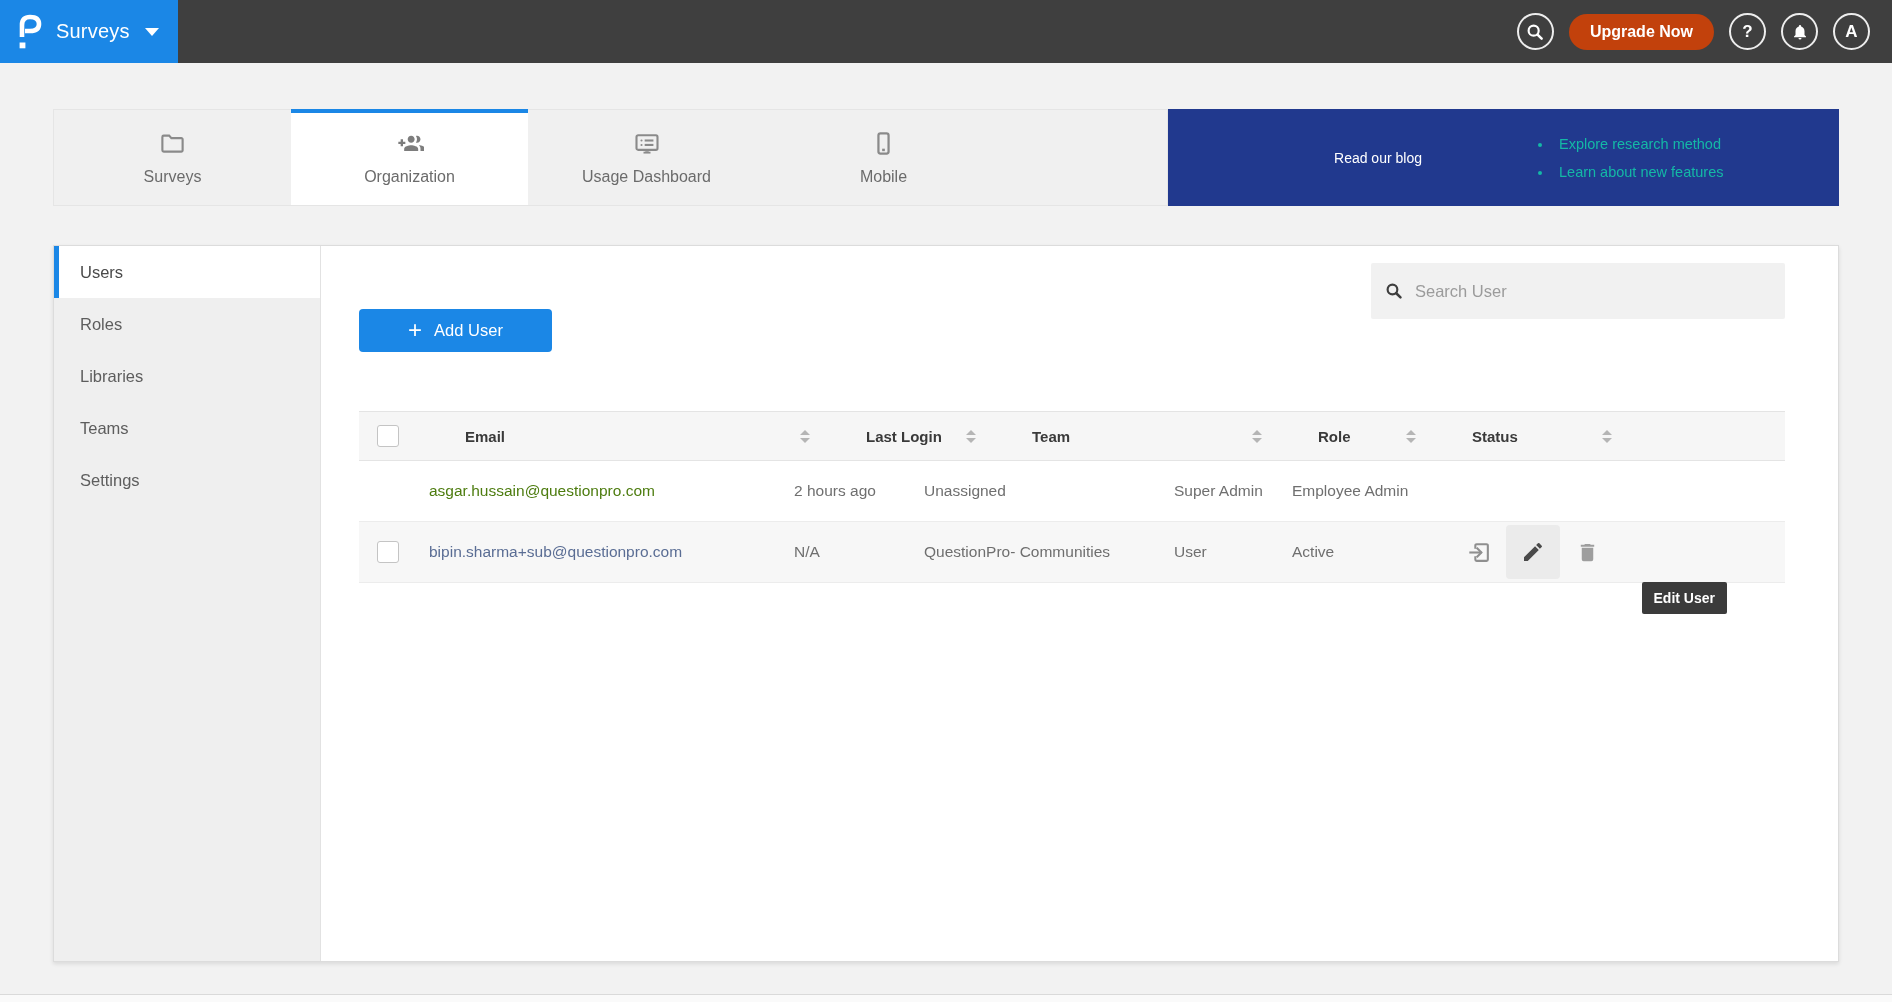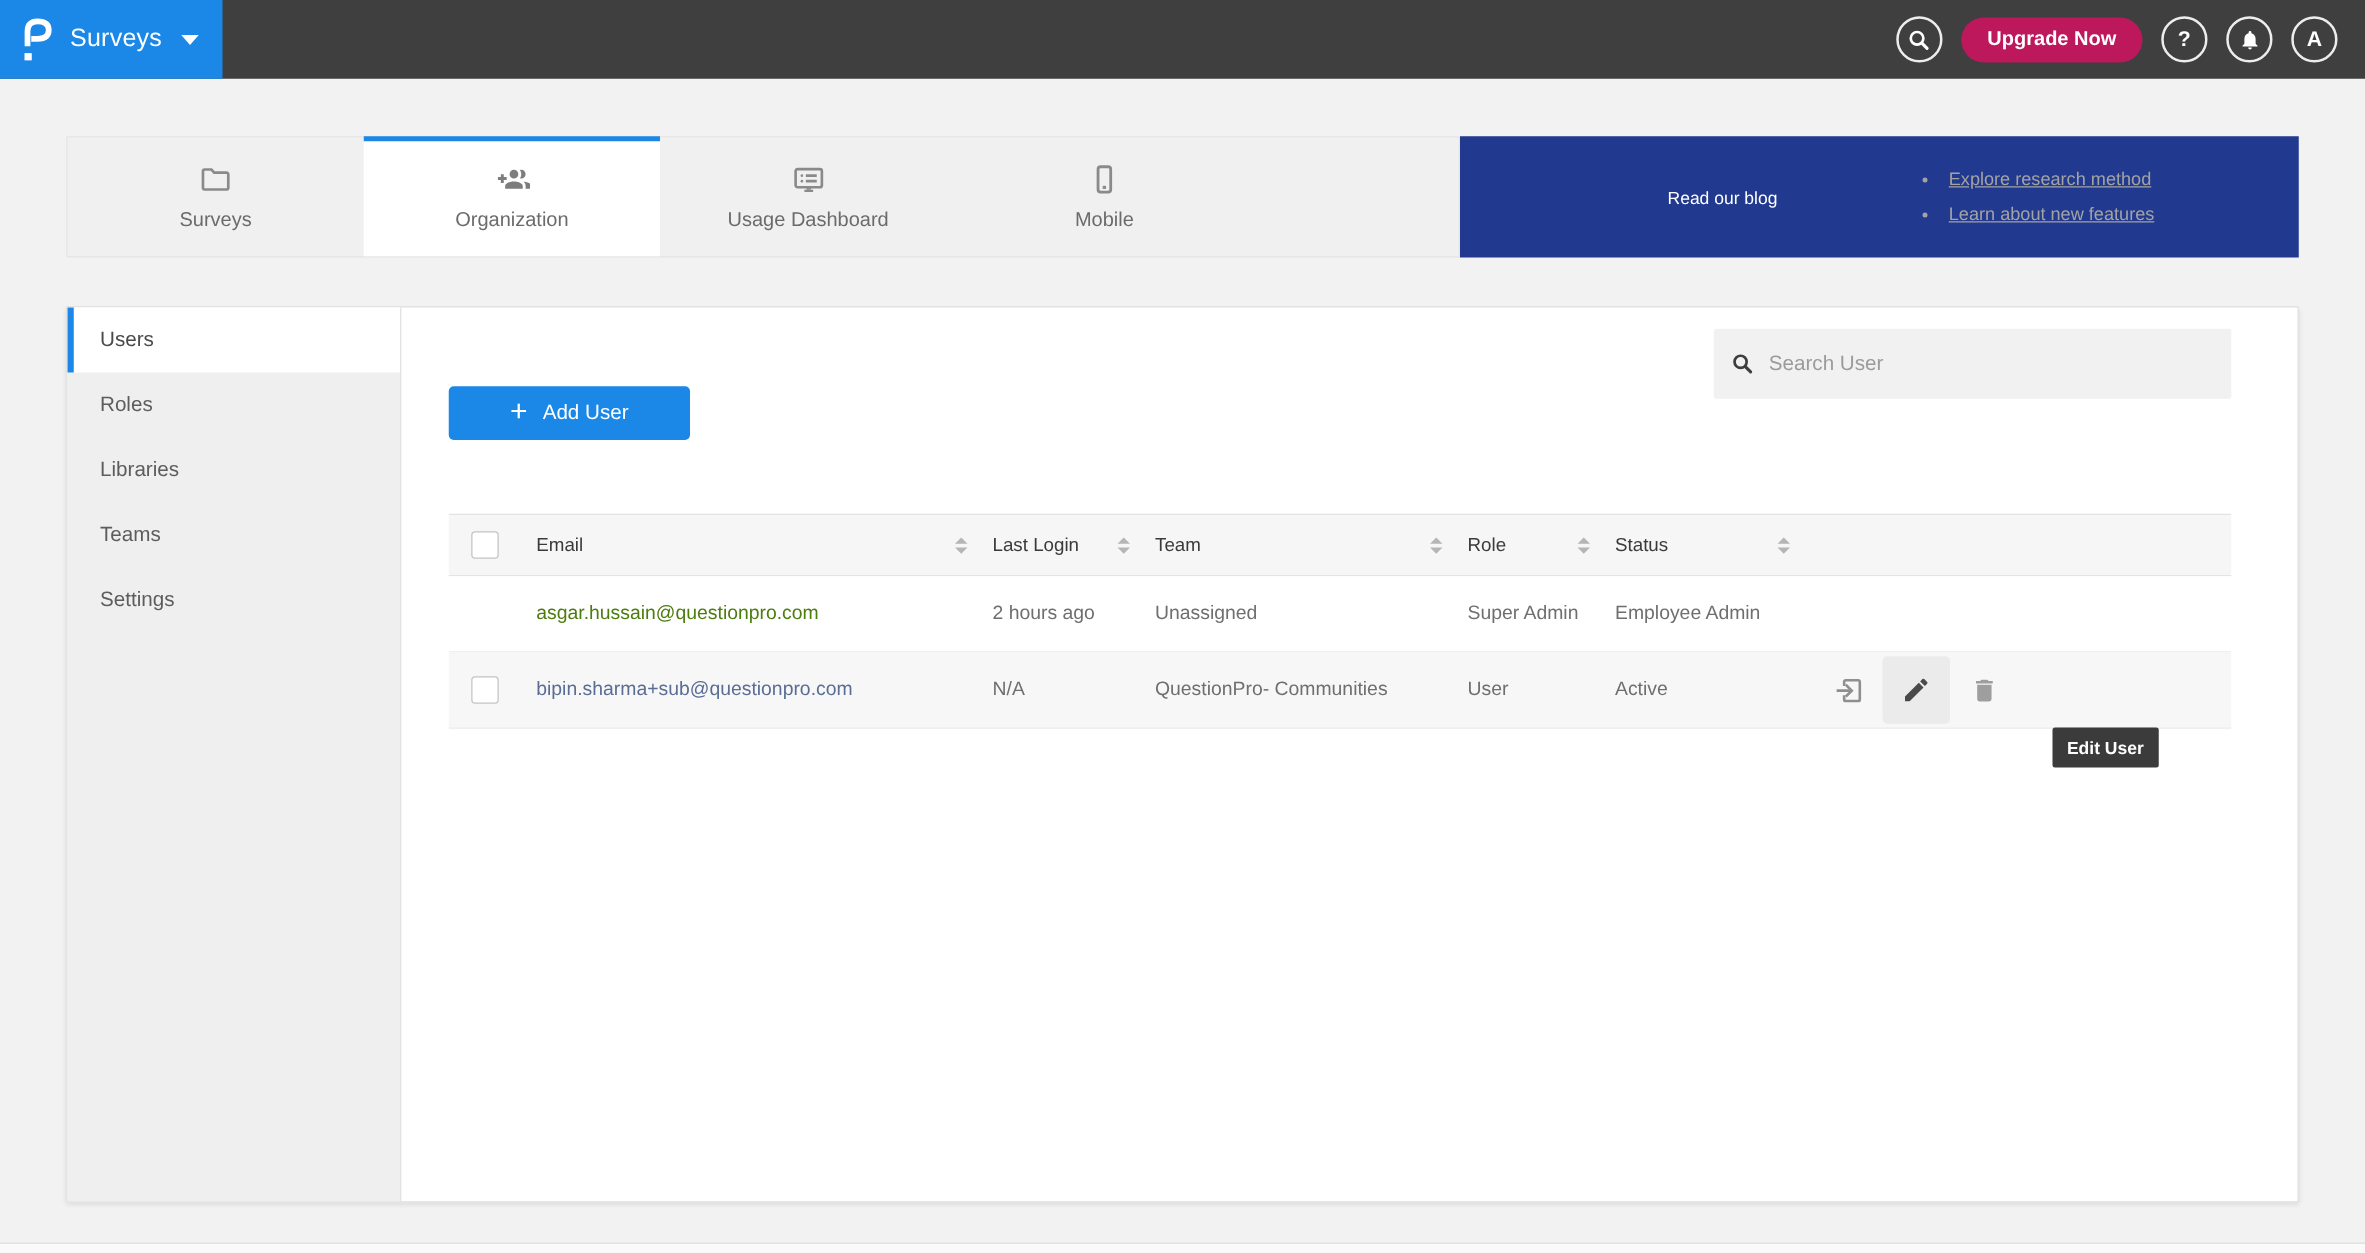--- a/index.html
+++ b/index.html
@@ -11,55 +11,55 @@
   }
   .app{width:1892px;height:1002px;position:relative;}
 
   
   .topbar{height:63px;background:#3f3f3f;display:flex;align-items:center;}
   .brand{width:178px;height:63px;background:#1b87e6;display:flex;align-items:center;padding-left:16px;box-sizing:border-box;gap:13px;cursor:pointer;}
   .brand-label{color:#fff;font-size:20px;letter-spacing:.2px;}
   .caret{width:0;height:0;border-left:7px solid transparent;border-right:7px solid transparent;border-top:8px solid #fff;margin-left:2px;}
   .topbar-right{margin-left:auto;display:flex;align-items:center;gap:15px;padding-right:22px;}
   .tb-circle{width:37px;height:37px;border:2px solid #ededed;border-radius:50%;display:flex;align-items:center;justify-content:center;color:#fff;font-weight:bold;font-size:17px;cursor:pointer;background:transparent;box-sizing:border-box;}
-  .upgrade{height:36px;border-radius:18px;background:#be185d;color:#fff;font-weight:bold;font-size:16px;display:flex;align-items:center;padding:4px 21px;cursor:pointer;border:none;}
+  .upgrade{height:36px;border-radius:18px;background:#c2410c;color:#fff;font-weight:bold;font-size:16px;display:flex;align-items:center;padding:4px 21px;cursor:pointer;border:none;}
 
   
   .page{padding:0 53px;}
   .tabbar{margin-top:46px;display:flex;height:97px;}
   .tabstrip{width:1115px;background:#f0f0f0;border:1px solid #e5e5e5;box-sizing:border-box;display:flex;}
   .tab{width:237px;display:flex;flex-direction:column;align-items:center;justify-content:center;gap:10px;cursor:pointer;position:relative;color:#6b6b6b;}
   .tab .tab-label{font-size:16px;}
   .tab.active{background:#fff;}
   .tab.active::before{content:"";position:absolute;top:-1px;left:0;right:0;height:4px;background:#1b87e6;}
   .tab-ico{width:28px;height:28px;display:flex;align-items:center;justify-content:center;}
   .blog{flex:1;background:#21398e;display:flex;align-items:center;cursor:pointer;}
   .blog-title{color:#fff;font-size:14px;margin-left:95px;width:230px;text-align:center;}
-  .blog ul{color:#a3a3a3;margin:0 0 0 40px;padding-left:20px;font-size:14.5px;line-height:28px;text-decoration:underline;}
+  .blog ul{color:#14b8a6;margin:0 0 0 40px;padding-left:20px;font-size:14.5px;line-height:28px;}
   .blog li{padding-left:6px;}
 
   
   .card{margin-top:39px;height:717px;background:#fff;border:1px solid #dcdcdc;box-shadow:0 2px 4px rgba(0,0,0,.10);display:flex;box-sizing:border-box;}
   .sidebar{width:266px;background:#efefef;border-right:1px solid #e2e2e2;flex-shrink:0;}
   .side-item{height:52px;display:flex;align-items:center;padding-left:21px;border-left:5px solid transparent;font-size:16.5px;color:#5d5d5d;cursor:pointer;box-sizing:border-box;}
   .side-item.active{background:#fff;border-left-color:#1b87e6;color:#4a4a4a;}
   .main{flex:1;position:relative;}
 
   .search-row{height:57px;position:relative;}
   .search-box{position:absolute;top:17px;right:53px;width:414px;height:56px;background:#f1f1f1;border-radius:2px;display:flex;align-items:center;padding:0 14px;box-sizing:border-box;gap:10px;}
   .search-box input{flex:1;border:none;background:transparent;outline:none;font-size:16.5px;color:#444;font-family:"Liberation Sans", sans-serif;}
   .search-box input::placeholder{color:#9b9b9b;}
 
   .add-user{margin:6px 0 0 38px;width:193px;height:43px;background:#1b87e6;border:none;border-radius:4px;color:#fff;font-size:16.5px;display:flex;align-items:center;justify-content:center;gap:12px;cursor:pointer;font-family:"Liberation Sans", sans-serif;}
   .plus{font-size:24px;font-weight:normal;line-height:1;margin-top:-2px;}
 
   
   .table{margin:59px 53px 0 38px;}
   .trow{display:flex;align-items:center;height:60px;border-bottom:1px solid #ececec;font-size:15.5px;color:#6f6f6f;background:#fff;position:relative;}
-  .thead{height:48px;background:#f6f6f6;border-top:1px solid #e4e4e4;border-bottom:1px solid #e4e4e4;color:#3a3a3a;font-weight:normal;font-size:15px;}
+  .thead{height:48px;background:#f6f6f6;border-top:1px solid #e4e4e4;border-bottom:1px solid #e4e4e4;color:#3a3a3a;font-weight:bold;font-size:15px;gap:36px;}
   .trow.hover{background:#f7f7f7;}
   .c-check{width:70px;display:flex;align-items:center;padding-left:18px;box-sizing:border-box;}
   .c-email{width:365px;display:flex;align-items:center;}
   .c-login{width:130px;display:flex;align-items:center;}
   .c-team{width:250px;display:flex;align-items:center;}
   .c-role{width:118px;display:flex;align-items:center;}
   .c-status{width:160px;display:flex;align-items:center;}
   .c-actions{flex:1;display:flex;align-items:center;justify-content:flex-start;padding-right:6px;position:relative;}
   .hcell{height:100%;}
   .sort{display:inline-flex;flex-direction:column;align-items:center;gap:3px;margin-left:auto;margin-right:20px;cursor:pointer;}

